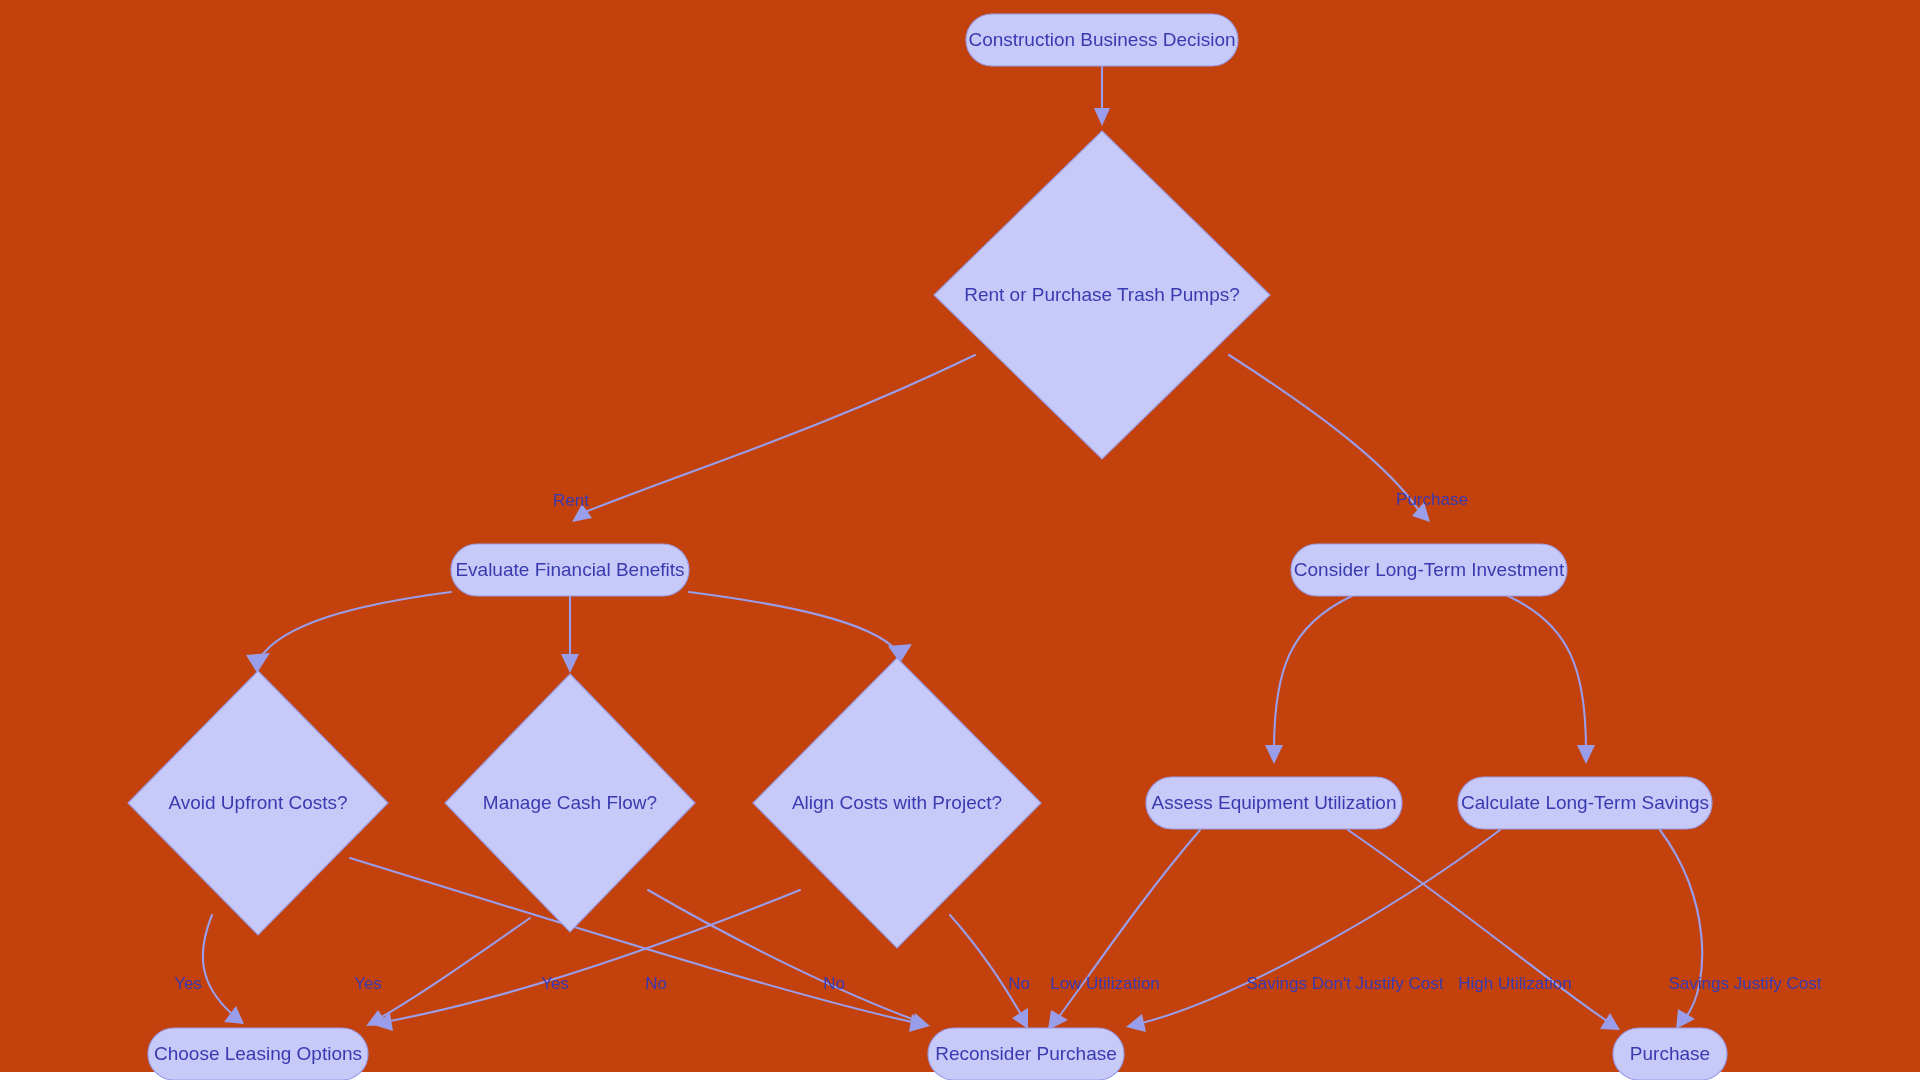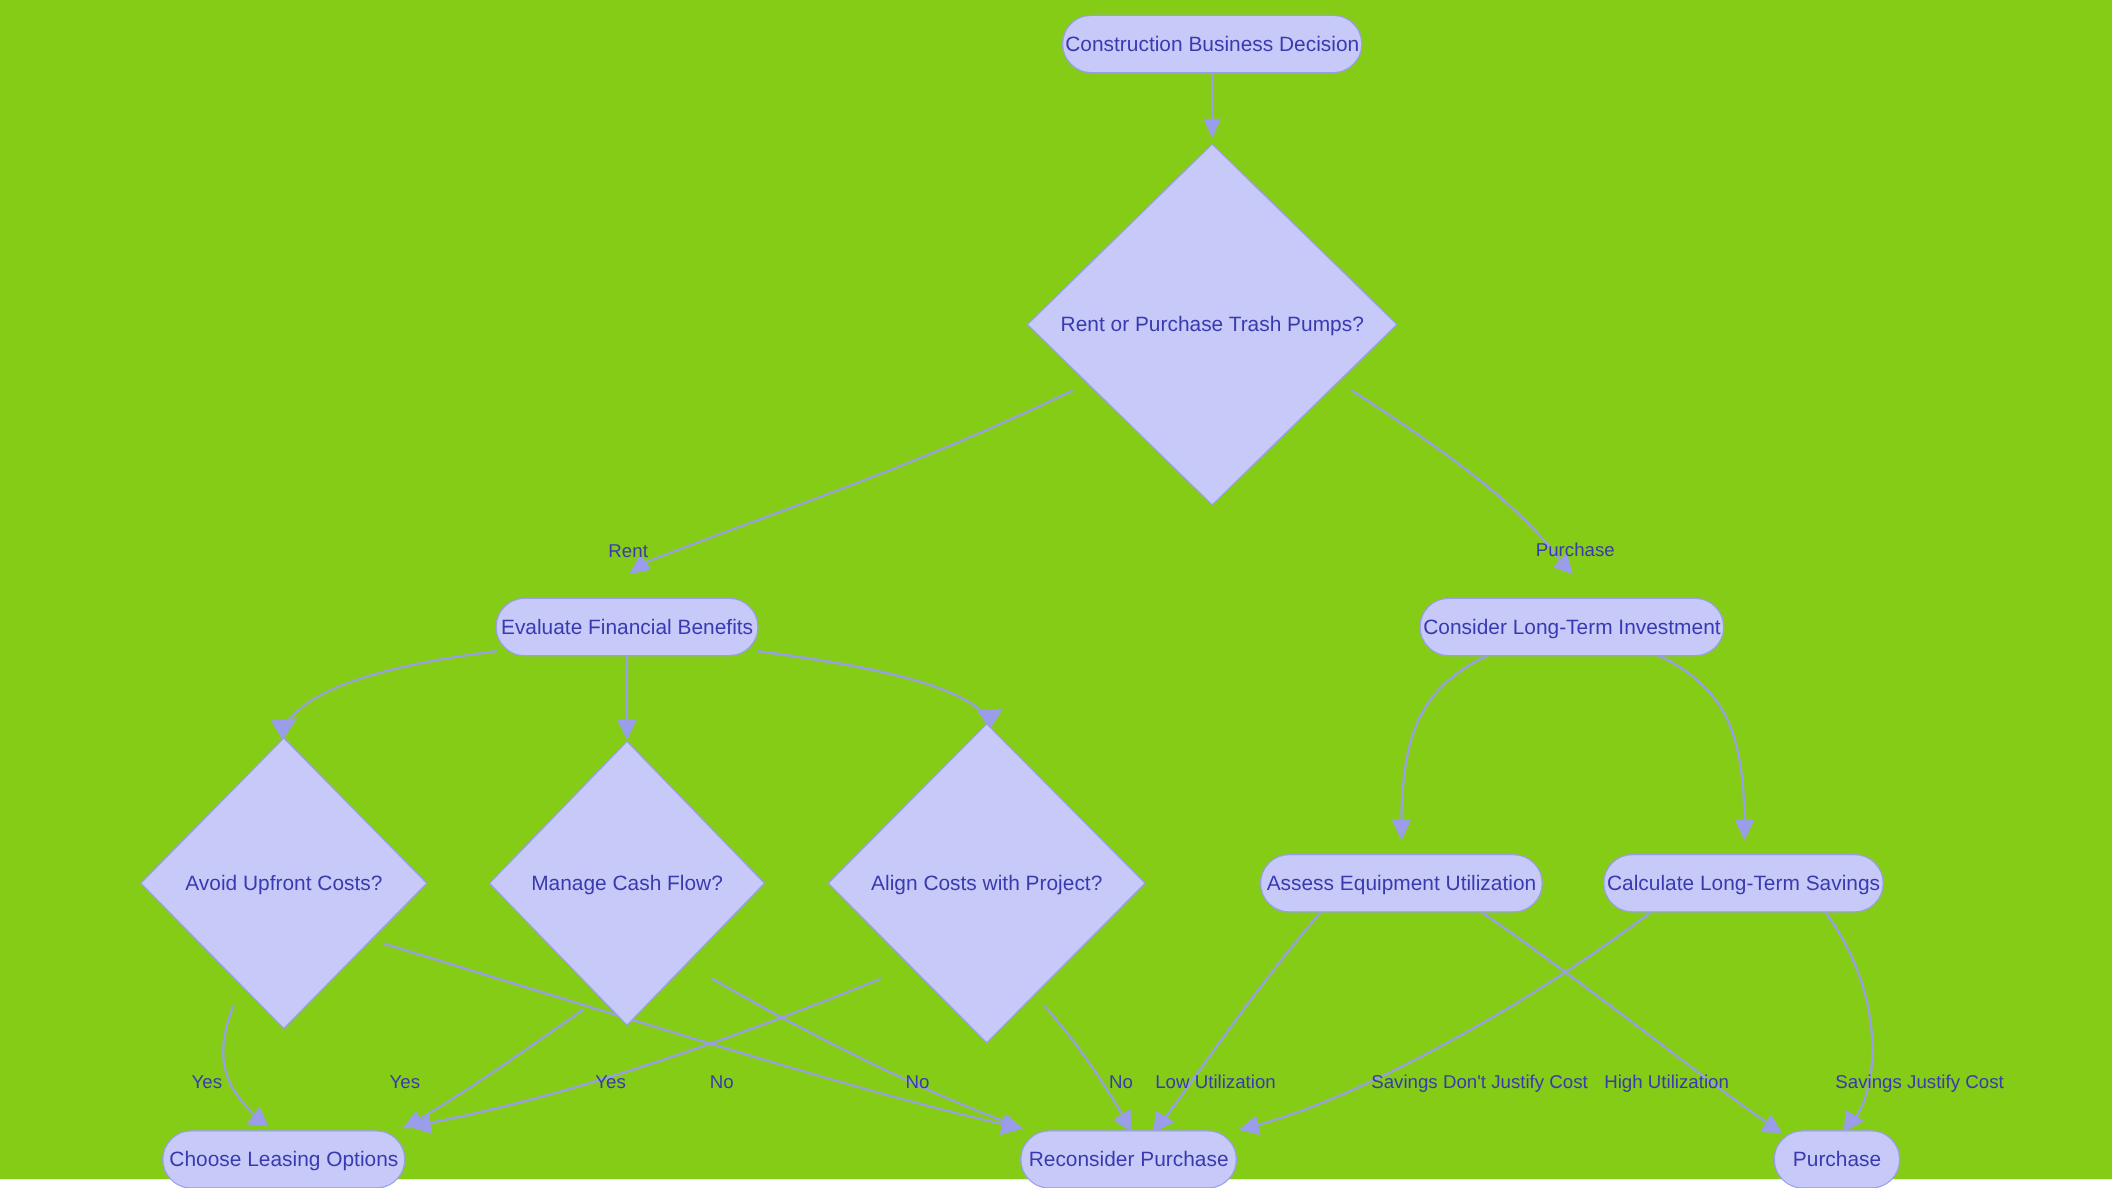--- a/index.html
+++ b/index.html
@@ -11,21 +11,21 @@
   body {
     width: 1920px;
     height: 1080px;
     overflow: hidden;
     font-family: "Liberation Sans", sans-serif;
   }
   #stage {
     position: relative;
     width: 1920px;
     height: 1072px;
-    background: #84cc16;
+    background: #c2410c;
   }
   #flow-svg {
     position: absolute;
     left: 0;
     top: 0;
     width: 1920px;
     height: 1080px;
     display: block;
   }
   .node-shape {

